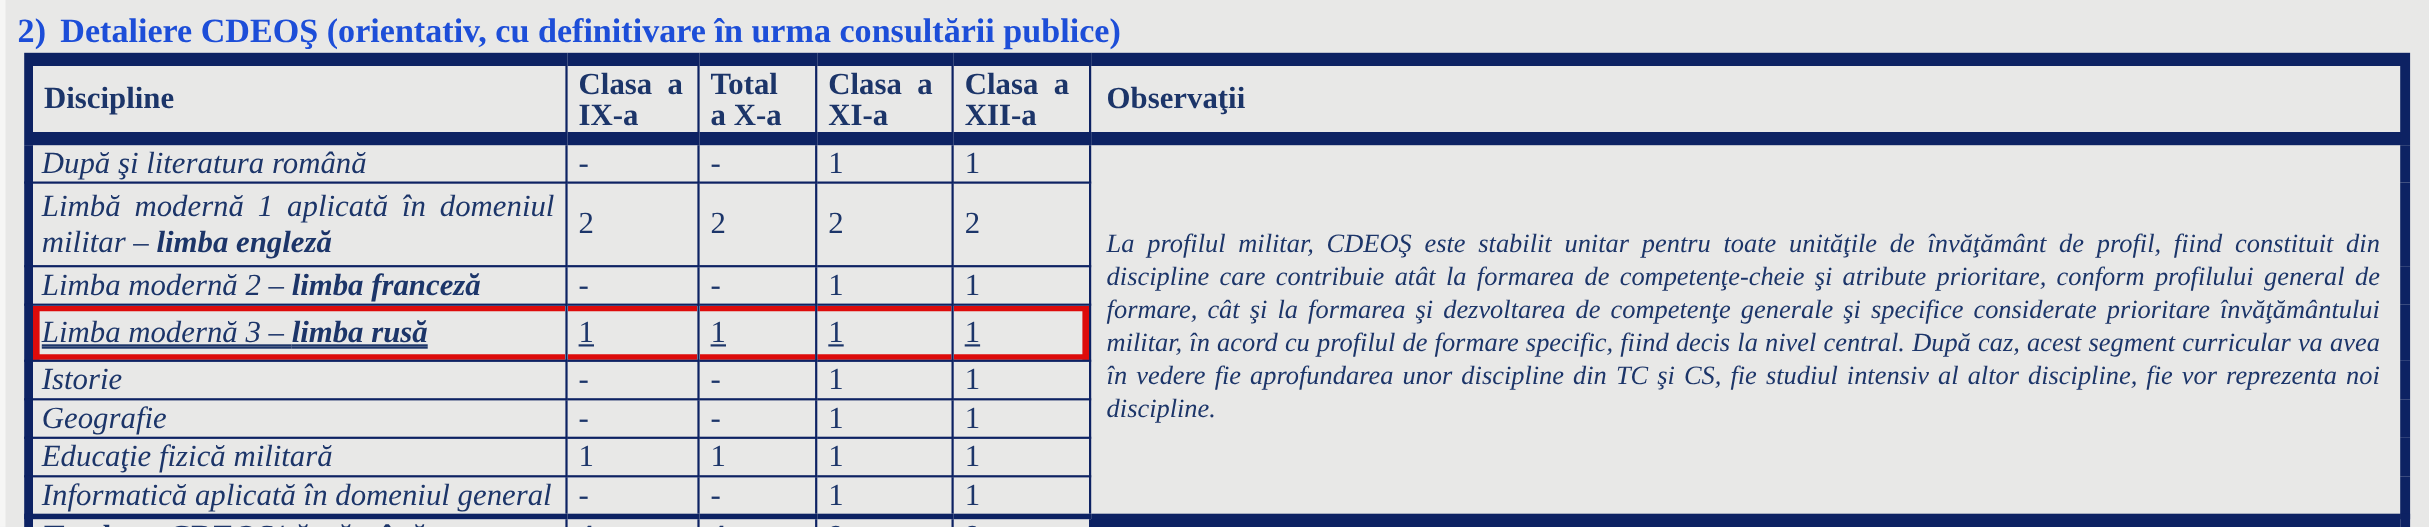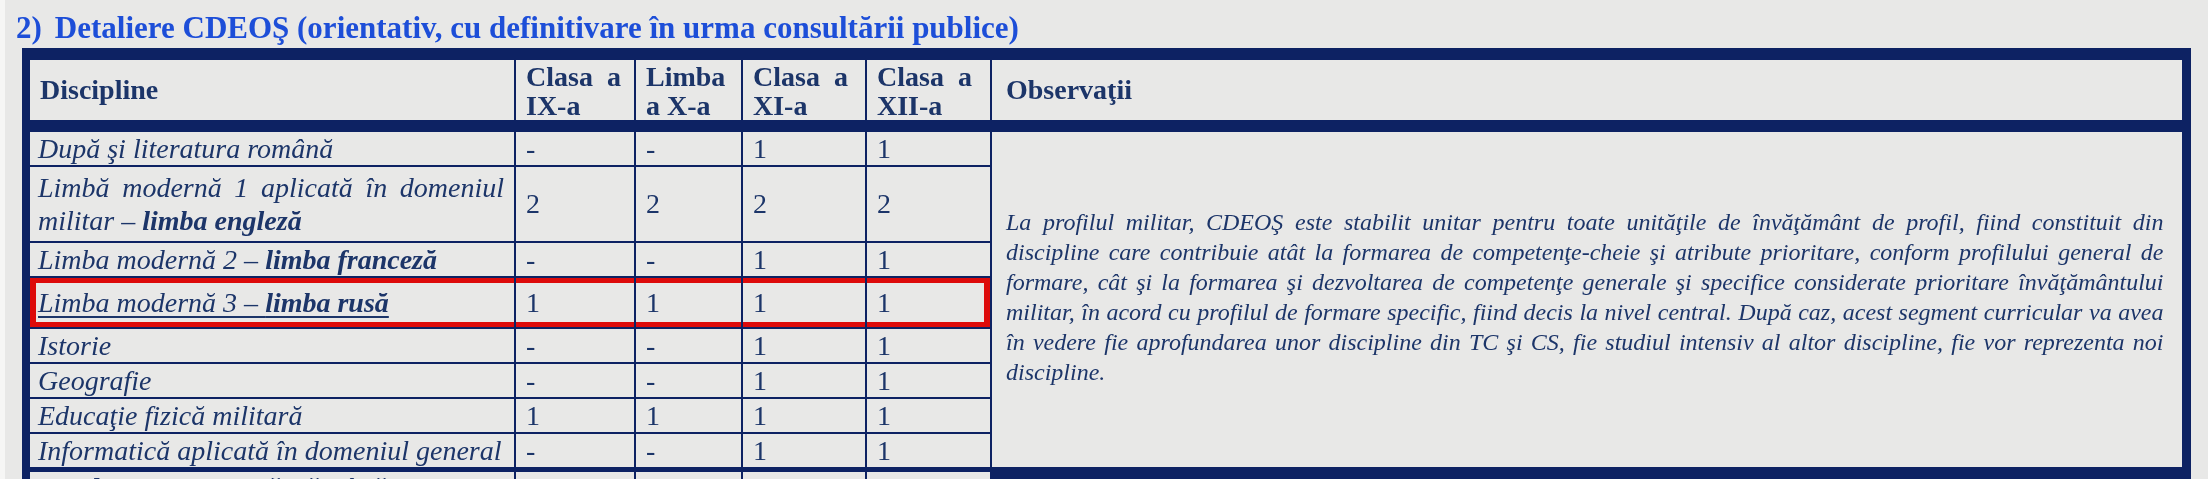--- a/index.html
+++ b/index.html
@@ -41,21 +41,21 @@
   tr.total td{border-top:5px solid var(--navy);border-bottom:9px solid var(--navy);height:31px;font-weight:bold;}
   td.hdisc{padding:0 0 0 10px;}
   td.hclasa{padding:2px 10px 0 10px;white-space:pre-wrap;line-height:29px;}
   td.hobs{padding:0 0 0 14px;}
   td.name{font-style:italic;text-align:justify;padding:0 10px 0 8px;line-height:33px;}
   td.name b{font-weight:bold;}
   td.val{padding:0 0 0 10px;}
   tr.r1 td{height:32px;}
   tr.r2 td{height:76px;}
   tr.r3 td{height:32px;margin-top:32px;}
-  tr.r4 td{height:51px;}
+  tr.r4 td{height:51px;text-decoration:underline;}
   tr.r5 td{height:30px;}
   tr.r6 td{height:30px;}
   tr.r7 td{height:32px;}
   tr.r8 td{height:31px;}
   td.tname{font-style:normal;padding:0 0 0 10px;}
   td.obs-cell{
     vertical-align:middle;
     text-align:justify;
     padding:0 18px 6px 14px;
     line-height:30px;
@@ -98,21 +98,21 @@
     <col style="width:124px">
       <col style="width:125px">
       <col style="width:1195px">
   </colgroup>
 
   <tbody>
       <tr class="head">
     <td class="hdisc">Discipline</td>
     <td class="hclasa">Clasa  a
 IX-a</td>
-    <td class="hclasa">Limba
+    <td class="hclasa">Total
 a X-a</td>
     <td class="hclasa">Clasa  a
 XI-a</td>
     <td class="hclasa">Clasa  a
 XII-a</td>
     <td class="hobs">Observaţii</td>
   </tr>
 
   <tr class="r1">
     <td class="name"><span>După şi literatura română</span><b></b></td>

